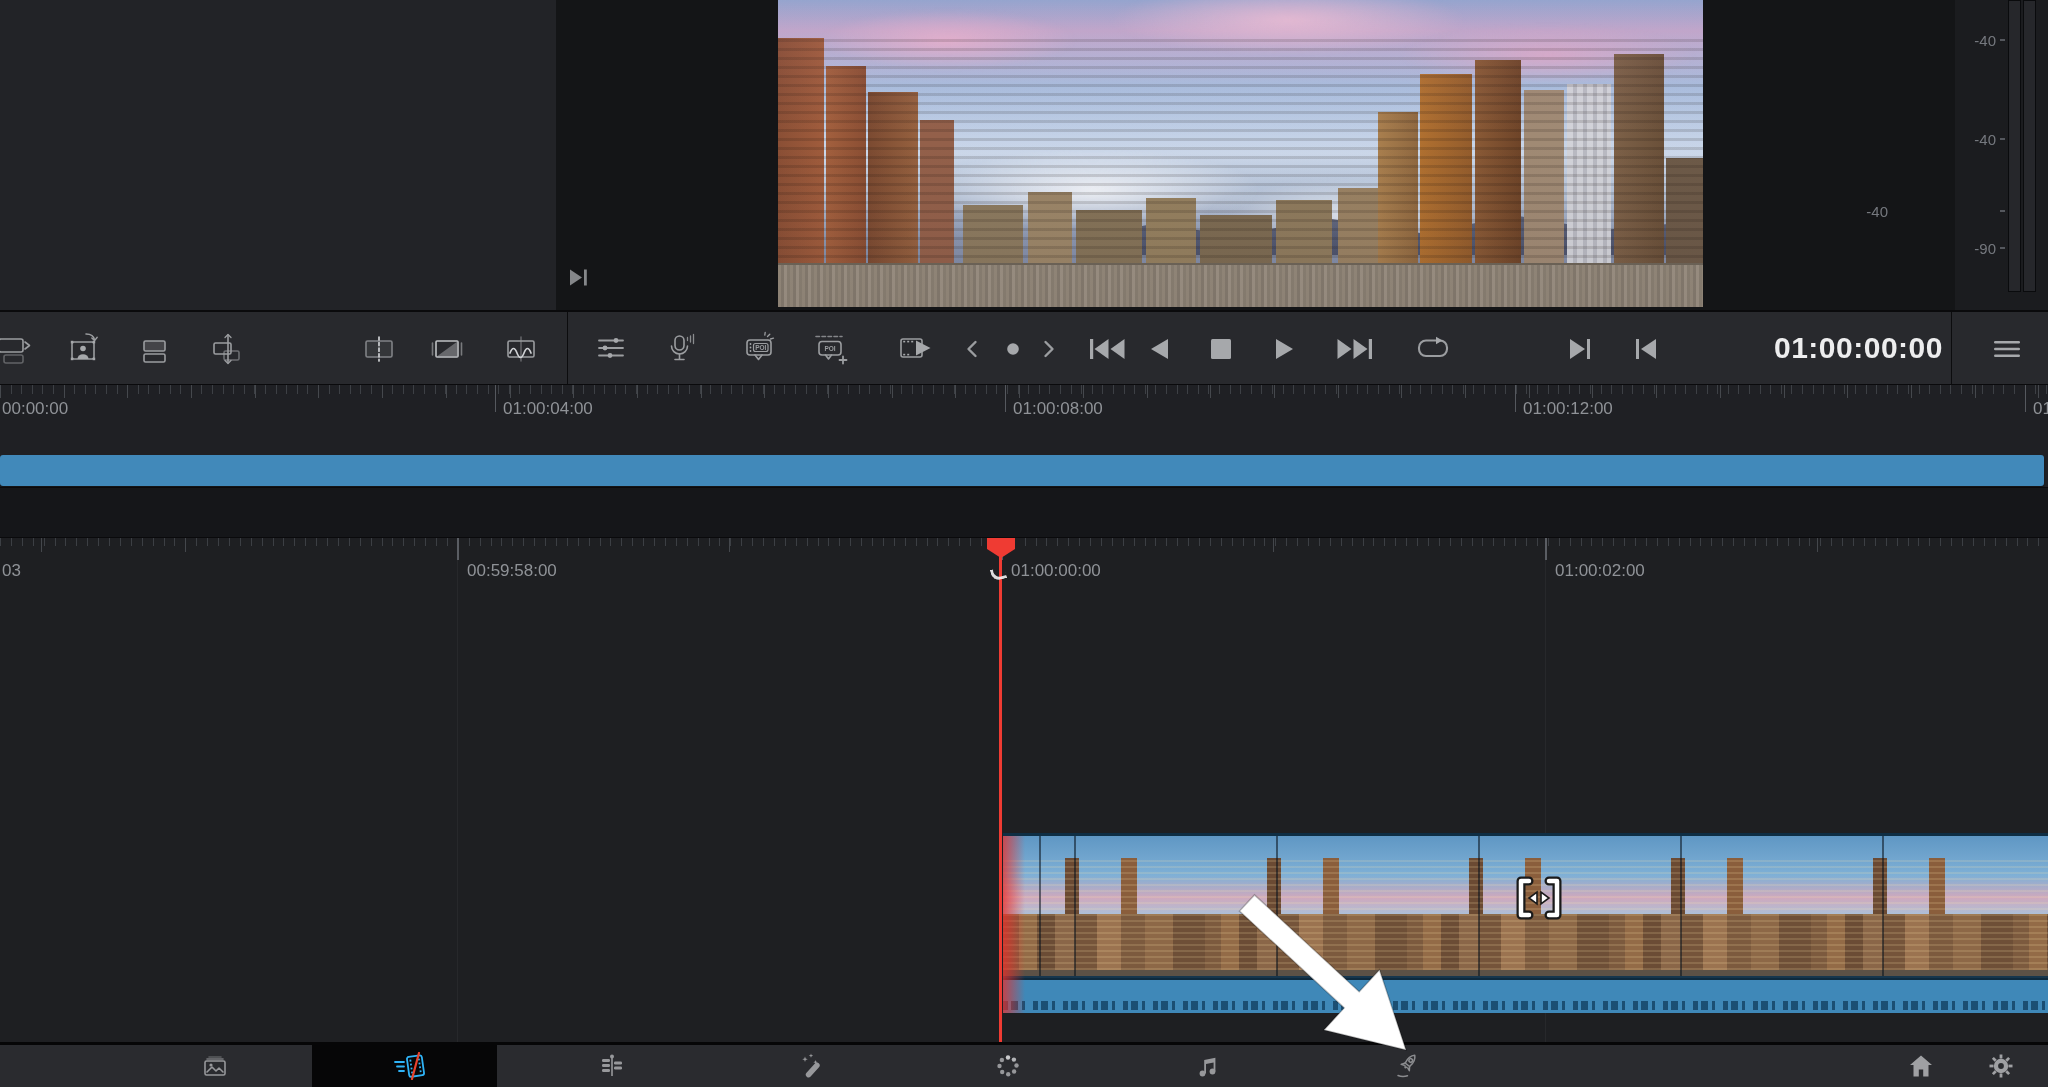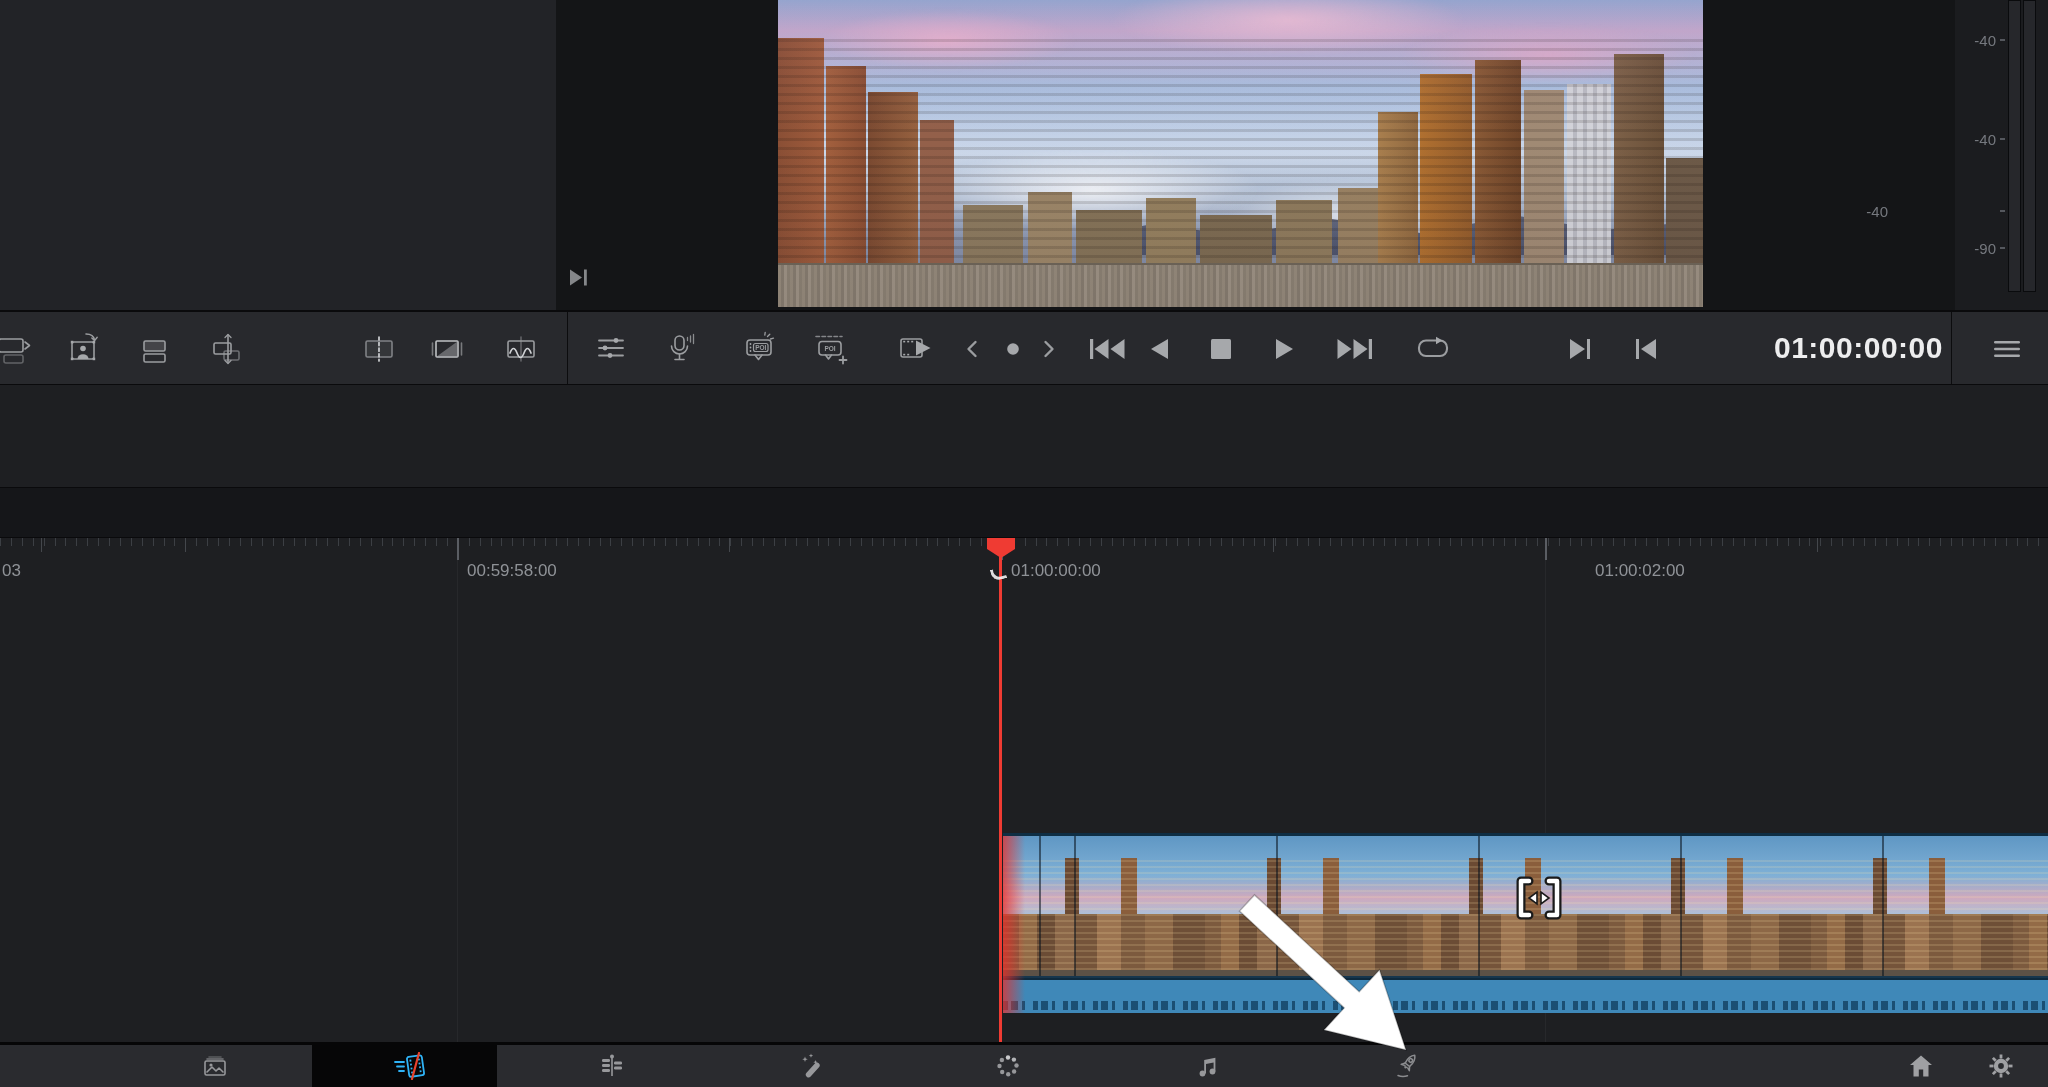--- a/index.html
+++ b/index.html
@@ -301,35 +301,49 @@
     <div class="tb-sep" style="left:1951px;"></div>
     <span class="tbi" style="left:2007px;">
       <svg width="28" height="20" viewBox="0 0 28 20">
           <rect x="1" y="2" width="26" height="2.4" rx="1.2" class="fil"></rect>
           <rect x="1" y="8.8" width="26" height="2.4" rx="1.2" class="fil"></rect>
           <rect x="1" y="15.6" width="26" height="2.4" rx="1.2" class="fil"></rect>
         </svg>
     </span>
   </div>
 
+  <div class="abs ovstrip">
+    <div class="ticksA"></div>
+    <div class="ticksA2"></div>
+    <div class="majA" style="left:495px;"></div>
+    <div class="majA" style="left:1005px;"></div>
+    <div class="majA" style="left:1515px;"></div>
+    <div class="majA" style="left:2025px;"></div>
+    <span class="rl" style="left:2px;top:14px;">00:00:00</span>
+    <span class="rl" style="left:503px;top:14px;">01:00:04:00</span>
+    <span class="rl" style="left:1013px;top:14px;">01:00:08:00</span>
+    <span class="rl" style="left:1523px;top:14px;">01:00:12:00</span>
+    <span class="rl" style="left:2033px;top:14px;">01</span>
+    <div class="ovbar" style="background:#4189ba;"></div>
+  </div>
 
   <div class="abs gapband"></div>
 
   <div class="abs tl">
     <div class="ticksB"></div>
     <div class="ticksB2"></div>
     <div class="majB" style="left:457px;"></div>
     <div class="majB" style="left:1001px;"></div>
     <div class="majB" style="left:1545px;"></div>
     <div class="grid" style="left:457px;"></div>
     <div class="grid" style="left:1545px;"></div>
     <span class="rl" style="left:2px;top:23px;">03</span>
     <span class="rl" style="left:467px;top:23px;">00:59:58:00</span>
     <span class="rl" style="left:1011px;top:23px;">01:00:00:00</span>
-    <span class="rl" style="left:1555px;top:23px;margin-left:40px;">01:00:02:00</span>
+    <span class="rl" style="left:1555px;top:23px;">01:00:02:00</span>
 
     <div class="clip">
       <div class="thumbs">
         <div class="towers"></div>
         <div class="lowrow"></div>
         <div class="thwin"></div>
         <div class="thground"></div>
         <div class="thsep"></div>
       </div>
       <div class="audio" style="background:#3f88b8;">

